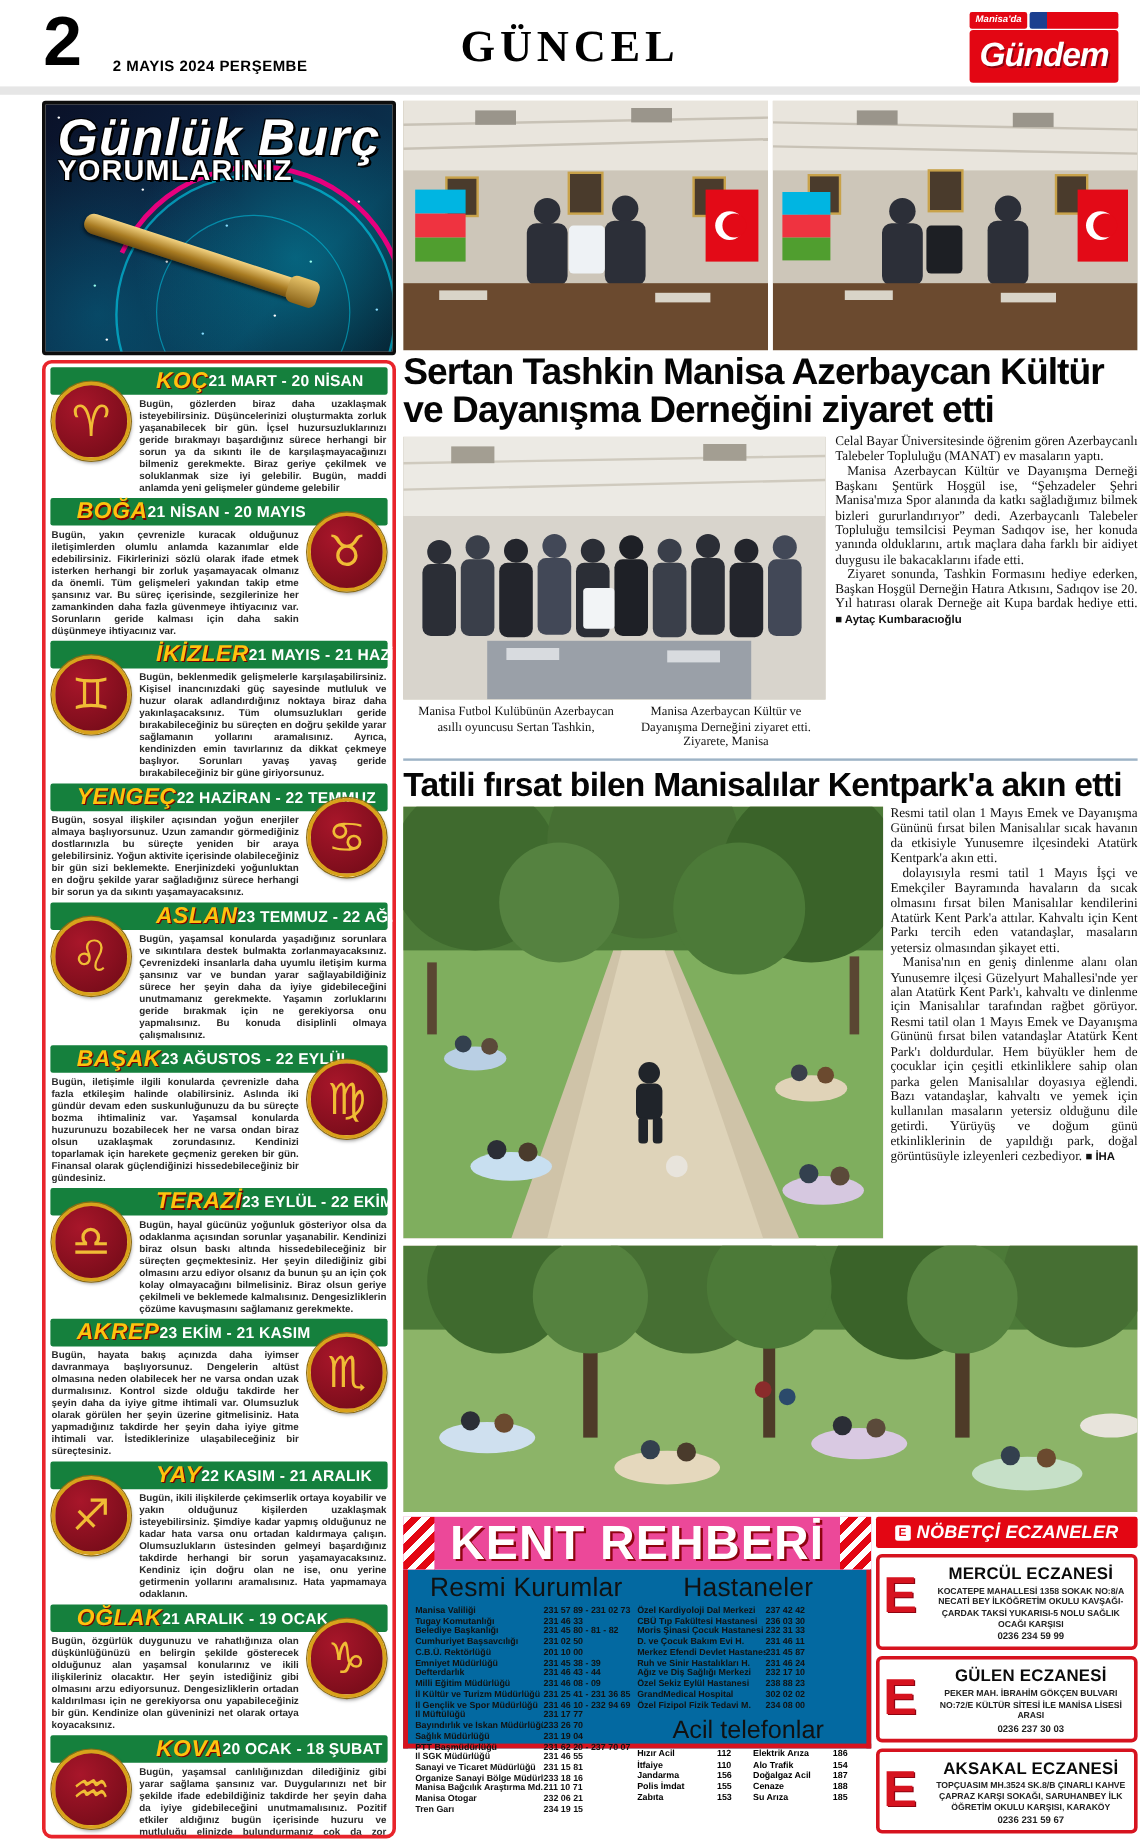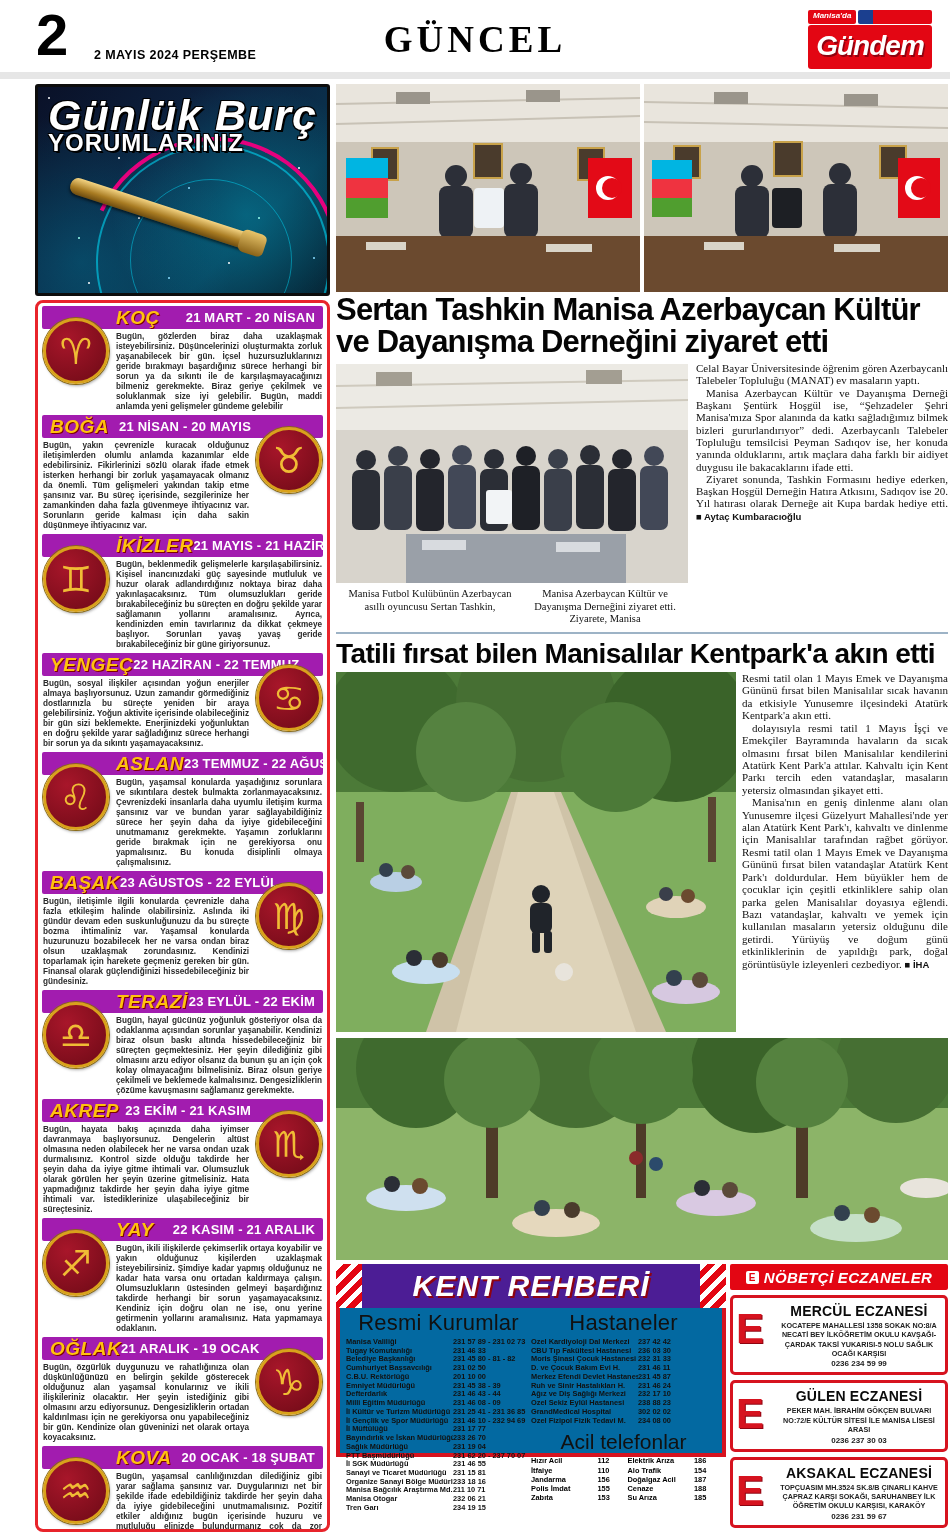--- a/index.html
+++ b/index.html
@@ -27,21 +27,21 @@
   .wheel{position:absolute;left:58px;top:58px;width:230px;height:230px;border:2px solid rgba(0,225,255,.55);border-radius:50%;}
   .wheel-inner{position:absolute;left:92px;top:92px;width:160px;height:160px;border:1.5px solid rgba(0,225,255,.45);border-radius:50%;}
   .wheel-arc{position:absolute;left:50px;top:50px;width:244px;height:244px;border:4px solid transparent;border-top-color:#e6007e;border-right-color:#e6007e;border-radius:50%;transform:rotate(-20deg);}
   .telescope{position:absolute;left:28px;top:118px;width:190px;height:17px;border-radius:8px;background:linear-gradient(180deg,#f4d483,#a87b22 60%,#6e4c10);transform:rotate(18deg);box-shadow:0 2px 3px rgba(0,0,0,.6);}
   .telescope:after{content:"";position:absolute;right:-14px;top:-3px;width:26px;height:23px;border-radius:6px;background:linear-gradient(180deg,#e8c46a,#8a6318);}
   .burc-title1{position:absolute;left:10px;top:4px;font-size:43px;font-weight:bold;font-style:italic;color:#fff;letter-spacing:1px;text-shadow:2px 2px 0 #000,-1px -1px 0 #000,1px -1px 0 #000,-1px 1px 0 #000;}
   .burc-title2{position:absolute;left:10px;top:42px;font-size:24px;font-weight:bold;color:#fff;letter-spacing:1px;text-shadow:2px 2px 0 #000,-1px -1px 0 #000,1px -1px 0 #000,-1px 1px 0 #000;}
 
   .burc-box{position:absolute;left:35px;top:300px;width:295px;height:1232px;border:3px solid #e8242b;border-radius:8px;box-sizing:border-box;padding:3px 4px;overflow:hidden;background:#fff;}
   .sign{position:relative;margin-bottom:3px;}
-  .sign-banner{background:#a21caf;height:23px;border-radius:2px;display:flex;align-items:center;justify-content:space-between;padding:0 8px;position:relative;z-index:1;}
+  .sign-banner{background:#15803d;height:23px;border-radius:2px;display:flex;align-items:center;justify-content:flex-start;padding:0 22px;position:relative;z-index:1;}
   .sign-name{color:#ffc20e;font-weight:bold;font-style:italic;font-size:19px;letter-spacing:.5px;text-shadow:1px 1px 0 #7d0000;}
   .sign-dates{color:#fff;font-weight:bold;font-size:13px;letter-spacing:.2px;white-space:nowrap;}
   .sign[data-side="left"] .sign-name{margin-left:66px;}
   .sign[data-side="right"] .sign-dates{margin-right:64px;}
   .sign-body{display:flex;gap:7px;padding:3px 1px 0 1px;align-items:flex-start;}
   .sign[data-side="right"] .sign-body{flex-direction:row-reverse;}
   .sign-icon{flex:0 0 66px;width:66px;height:66px;border-radius:50%;margin-top:-14px;position:relative;z-index:2;
     background:radial-gradient(circle at 35% 30%,#a8162a,#7c0d1b 75%);border:3px solid #d9a21b;box-sizing:border-box;
     display:flex;align-items:center;justify-content:center;color:#f0bc35;font-size:36px;font-family:"DejaVu Sans",sans-serif;box-shadow:0 0 0 1px #8a6a12,1px 2px 3px rgba(0,0,0,.35);}
   .sign-text{flex:1;font-size:8.2px;line-height:1.22;text-align:justify;font-weight:bold;color:#2b2b2b;}
@@ -63,21 +63,21 @@
   .byline{font-family:"Liberation Sans",sans-serif;font-weight:bold;font-size:9.5px;}
   .caption{position:absolute;top:588px;font-family:"Liberation Serif",serif;font-size:10.5px;line-height:1.2;color:#111;text-align:center;}
   .caption-left{left:346px;width:168px;}
   .caption-right{left:520px;width:170px;}
   .divider2{position:absolute;left:336px;top:632px;width:612px;height:2px;background:#9db3c6;}
   .headline2{position:absolute;left:336px;top:638px;width:614px;font-size:28px;font-weight:bold;letter-spacing:-.6px;color:#050505;}
   .art2-col{position:absolute;left:742px;top:672px;width:206px;height:362px;font-family:"Liberation Serif",serif;font-size:11px;line-height:1.13;text-align:justify;color:#111;overflow:hidden;}
 
   
   .kent{position:absolute;left:336px;top:1264px;width:390px;}
-  .kent-banner{position:relative;height:44px;background:#4c1d95;display:flex;align-items:center;justify-content:center;color:#fff;font-weight:bold;font-style:italic;font-size:30px;letter-spacing:1px;text-shadow:2px 2px 0 #8f0310;overflow:hidden;}
+  .kent-banner{position:relative;height:44px;background:#ec4899;display:flex;align-items:center;justify-content:center;color:#fff;font-weight:bold;font-size:40px;letter-spacing:1px;text-shadow:2px 2px 0 #8f0310;overflow:hidden;}
   .kent-banner:before,.kent-banner:after{content:"";position:absolute;top:0;bottom:0;width:26px;background:repeating-linear-gradient(135deg,#fff 0 5px,#e30613 5px 11px);}
   .kent-banner:before{left:0;} .kent-banner:after{right:0;}
   .kent-body{border:4px solid #d6131f;border-top:none;box-sizing:border-box;height:149px;display:flex;padding:2px 6px;background:#0369a1;}
   .kent-col{flex:1;min-width:0;}
   .kent-heading{font-size:22px;color:#111;letter-spacing:.2px;margin:0 0 2px 0;font-weight:normal;text-align:center;}
   .dir-row{display:flex;font-size:7.4px;font-weight:bold;line-height:1.18;color:#111;white-space:nowrap;}
   .dir-name{flex:1;overflow:hidden;}
   .dir-num{width:78px;flex:none;}
   .acil-heading{font-size:21px;color:#111;margin:5px 0 2px 0;font-weight:normal;text-align:center;}
   .acil-grid{display:flex;gap:8px;}

